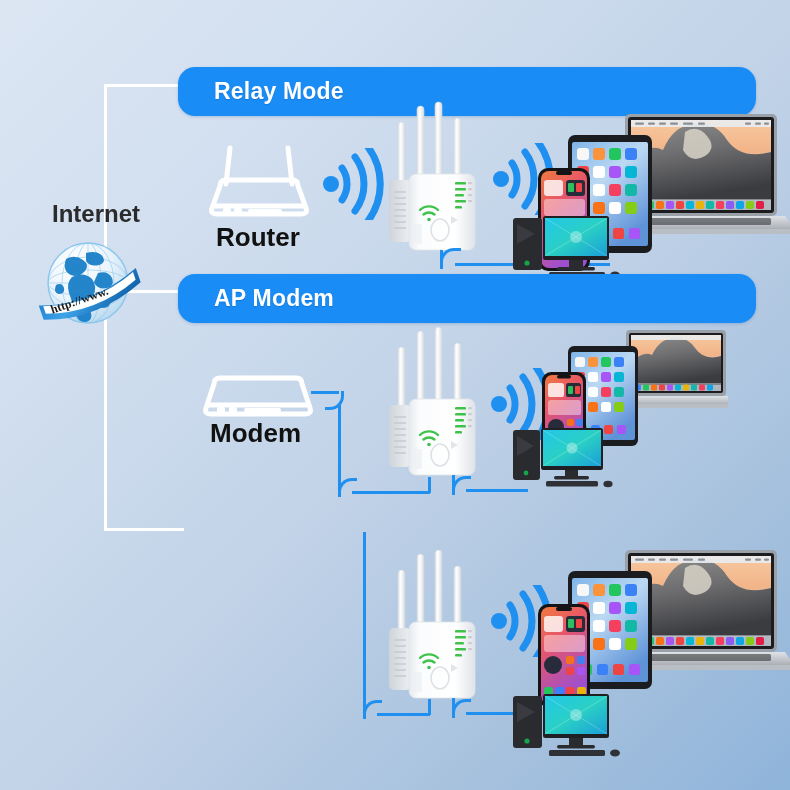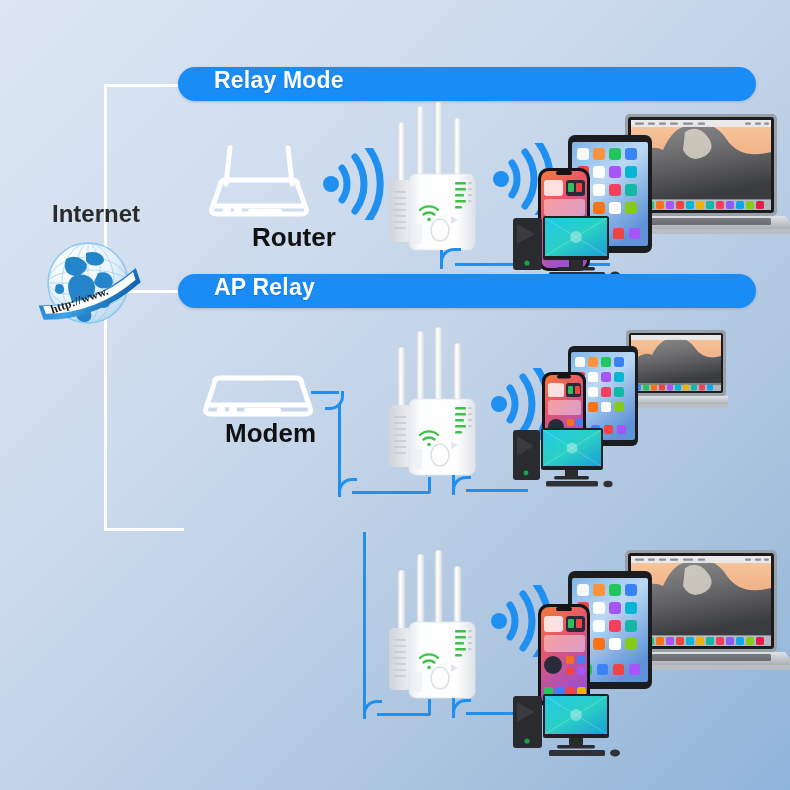--- a/index.html
+++ b/index.html
@@ -16,23 +16,23 @@
   
   .wline{position:absolute;background:#ffffff;}
   .bline{position:absolute;background:#1f8ff0;}
   .bline-r{position:absolute;border:3px solid #1f8ff0;border-left:none;border-top:none;
            border-bottom-right-radius:14px;background:none;}
   .bline-tl{position:absolute;border:3px solid #1f8ff0;border-right:none;border-bottom:none;
            border-top-left-radius:14px;background:none;}
 
   
   .banner{
-    position:absolute;height:34px;left:178px;width:578px;
+    position:absolute;height:49px;left:178px;width:578px;
     background:#1a8cf5;border-radius:17px;
-    display:flex;
+    display:flex;align-items:center;
     box-shadow:0 1px 3px rgba(30,90,160,.25);
   }
   .banner span{
     color:#ffffff;font-size:23px;font-weight:bold;
     letter-spacing:.2px;margin-left:36px;
     text-shadow:0 1px 1px rgba(0,60,130,.25);
     white-space:nowrap;
   }
 
   
@@ -118,21 +118,21 @@
     <g stroke="#ffffff" stroke-width="5" fill="none" stroke-linecap="round" stroke-linejoin="round">
       <line x1="30" y1="8" x2="26" y2="44"></line>
       <line x1="88" y1="8" x2="92" y2="44"></line>
       <path d="M20 46 q0 -6 6 -6 h66 q6 0 6 6 l8 22 q2 6 -5 6 h-84 q-7 0 -5 -6z"></path>
       <line x1="14" y1="66" x2="104" y2="66"></line>
       <circle cx="27" cy="71" r="1.6" fill="#ffffff"></circle>
       <circle cx="38" cy="71" r="1.6" fill="#ffffff"></circle>
       <line x1="50" y1="71" x2="80" y2="71" stroke-width="4"></line>
     </g>
   </svg>
-  <div class="olabel" style="left:216px;top:222px;margin-left:36px;">Router</div>
+  <div class="olabel" style="left:216px;top:222px;">Router</div>
 
   <svg class="wifi" style="left:322px;top:148px;" width="62" height="72" viewBox="0 0 62 72">
     <g fill="none" stroke="#1f8ff0" stroke-width="7" stroke-linecap="round">
       <path d="M20 20 a28 28 0 0 1 0 32"></path>
       <path d="M33 9 a45 45 0 0 1 0 54"></path>
       <path d="M46 -1 a62 62 0 0 1 0 74"></path>
     </g>
     <circle cx="9" cy="36" r="8" fill="#1f8ff0"></circle>
   </svg>
 
@@ -352,33 +352,33 @@
       <path d="M40 110 l62 38 M102 110 l-62 38" stroke="#ffffff" stroke-width="1" opacity=".22"></path>
       <circle cx="71" cy="129" r="6" fill="#ffffff" opacity=".35"></circle>
       <rect x="64" y="152" width="14" height="8" fill="#2a2b2f"></rect>
       <rect x="52" y="159" width="38" height="3.5" rx="1.7" fill="#2a2b2f"></rect>
       <rect x="44" y="164" width="56" height="6" rx="1.6" fill="#303136"></rect>
       <ellipse cx="110" cy="167" rx="5" ry="3.5" fill="#303136"></ellipse>
     </g>
   </svg>
 
   <div class="banner" style="top:274px;">
-    <span>AP Relay</span>
+    <span>AP Modem</span>
   </div>
 
   <svg class="ext" style="left:196px;top:372px;" width="125" height="52" viewBox="0 0 125 52">
     <g stroke="#ffffff" stroke-width="5" fill="none" stroke-linecap="round" stroke-linejoin="round">
       <path d="M18 12 q0 -6 6 -6 h76 q6 0 6 6 l8 24 q2 6 -5 6 h-94 q-7 0 -5 -6z"></path>
       <line x1="12" y1="33" x2="112" y2="33"></line>
       <circle cx="25" cy="38" r="1.7" fill="#ffffff"></circle>
       <circle cx="37" cy="38" r="1.7" fill="#ffffff"></circle>
       <line x1="50" y1="38" x2="83" y2="38" stroke-width="4"></line>
     </g>
   </svg>
-  <div class="olabel" style="left:225px;top:418px;">Modem</div>
+  <div class="olabel" style="left:210px;top:418px;">Modem</div>
 
   <div class="bline" style="left:311px;top:391px;width:28px;height:3px;"></div>
   <div class="bline-r" style="left:325px;top:391px;width:16px;height:16px;"></div>
   <div class="bline" style="left:338px;top:405px;width:3px;height:86px;"></div>
   <div class="bline-tl" style="left:338px;top:478px;width:16px;height:16px;"></div>
   <div class="bline" style="left:352px;top:491px;width:78px;height:3px;"></div>
   <div class="bline" style="left:428px;top:477px;width:3px;height:16px;"></div>
 
   <svg class="ext" style="left:385px;top:325px;" width="110" height="160" viewBox="0 0 110 160">
     <g fill="url(#ant)" stroke="#d2d7dd" stroke-width="0.6">

